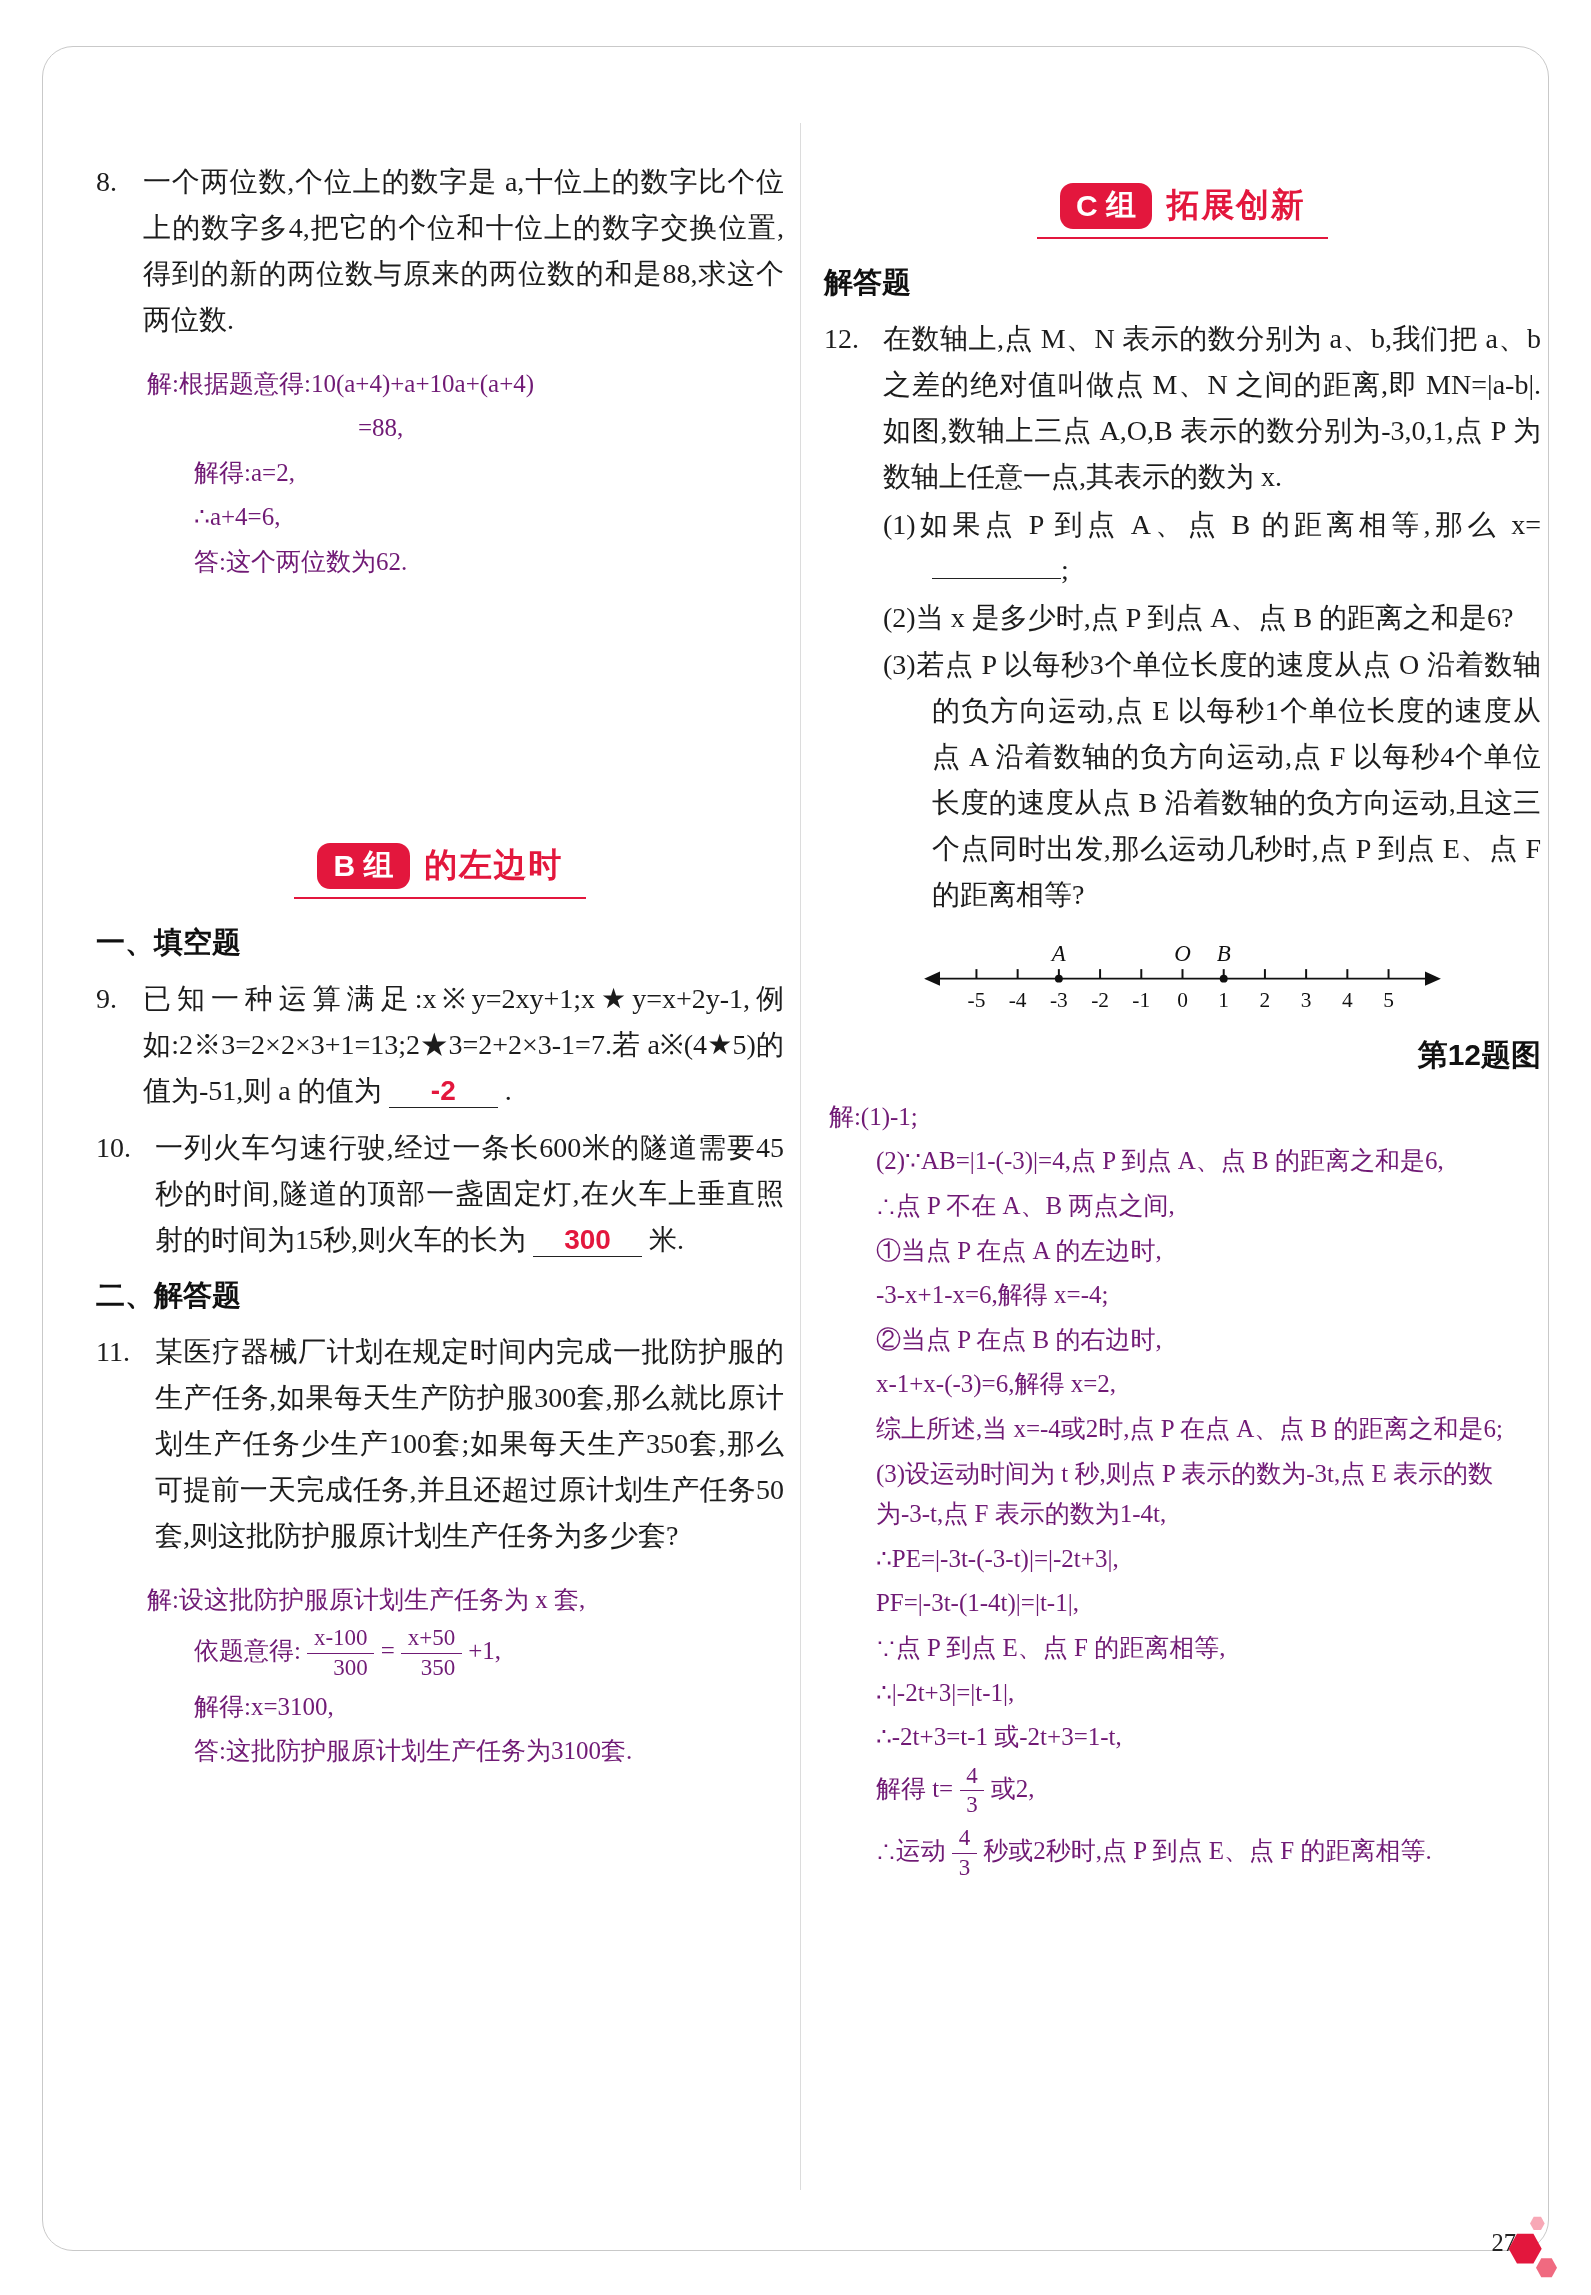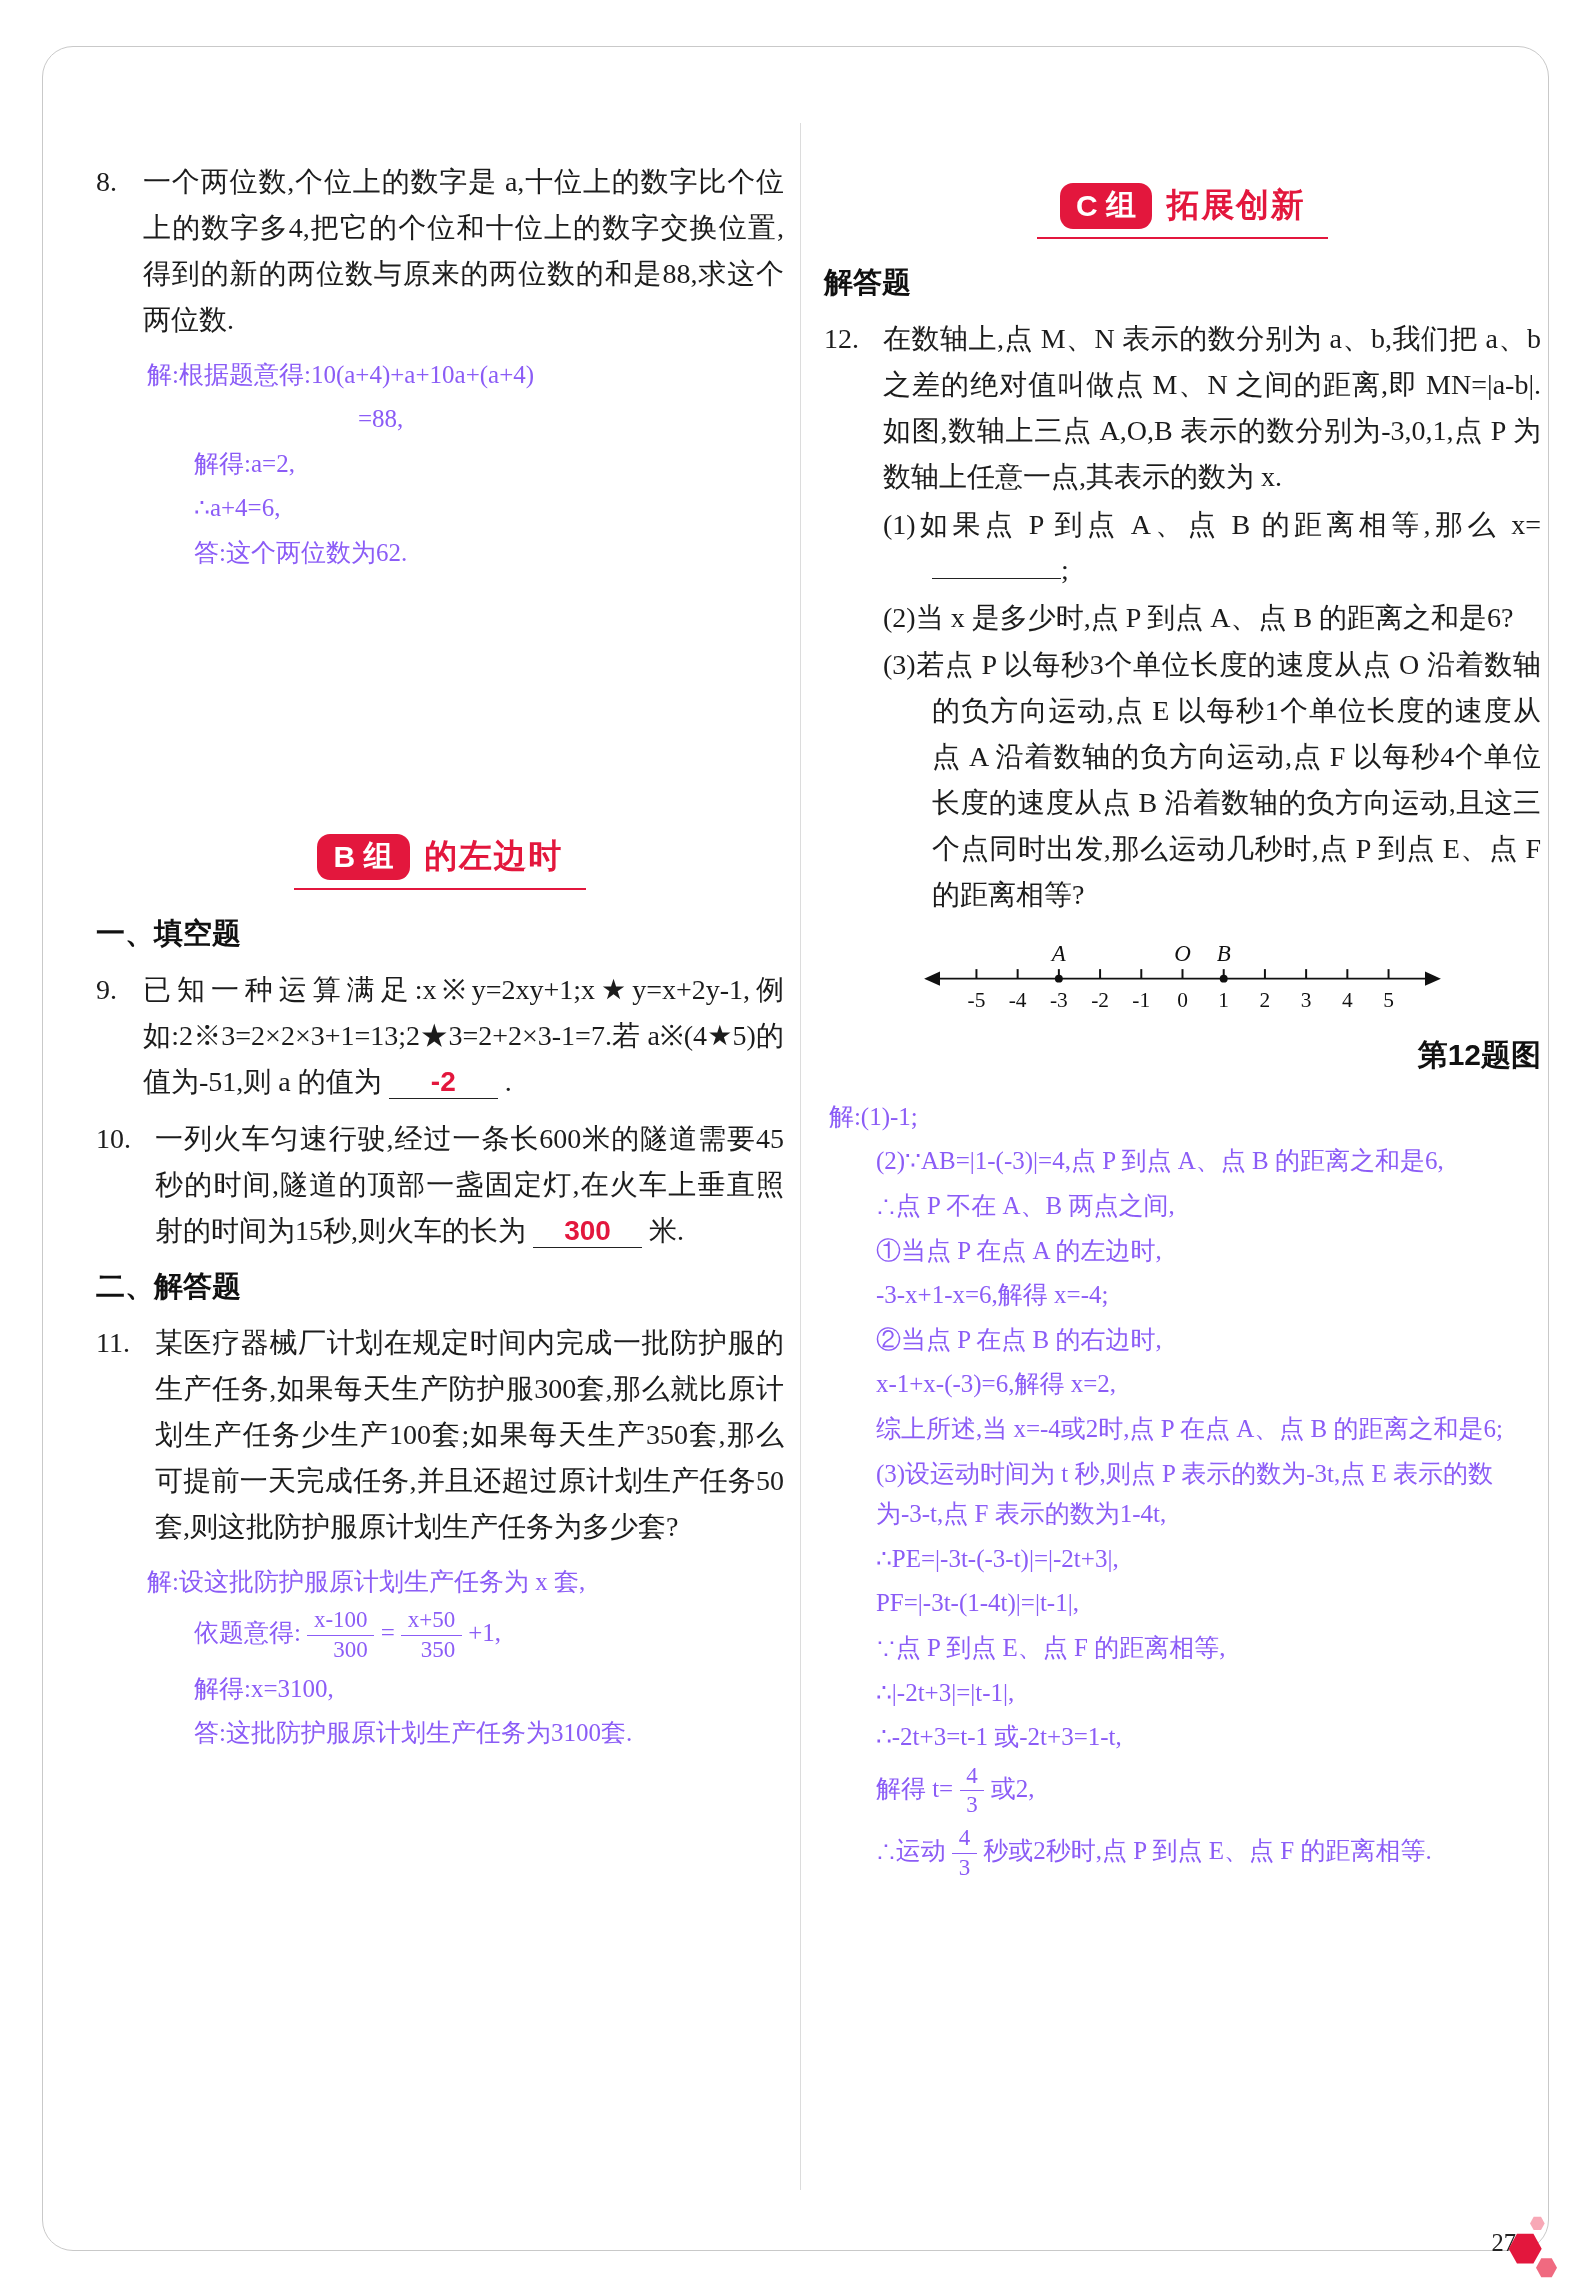--- a/index.html
+++ b/index.html
@@ -17,21 +17,21 @@
   .col-left{position:absolute;left:96px;top:159px;width:688px;}
   .col-right{position:absolute;left:824px;top:163px;width:717px;}
 
   .problem{display:flex;font-size:28px;line-height:1.64;margin-bottom:11.4px;}
   .pnum{flex:0 0 47px;}
   .pnum-wide{flex:0 0 59px;}
   .ptext{flex:1;text-align:justify;}
 
   .part{padding-left:49px;text-indent:-49px;margin-top:1.6px;text-align:justify;}
 
-  .sol{color:#8b5cf6;font-size:25px;line-height:1.62;margin-left:51px;margin-top:12px;}
+  .sol{color:#701a75;font-size:25px;line-height:1.62;margin-left:51px;margin-top:21px;}
   .sol p{margin:4.1px 0;}
   .sol .ind1{padding-left:47px;}
   .sol .ind2{padding-left:211px;}
 
   .sec-heading{
     font-family:Liberation Mono, monospace;font-weight:bold;font-size:29px;
     margin:13px 0 13px 0;color:#111;
   }
 
   .badge-row{display:flex;justify-content:center;margin:19.6px 0 24.5px 0;}

